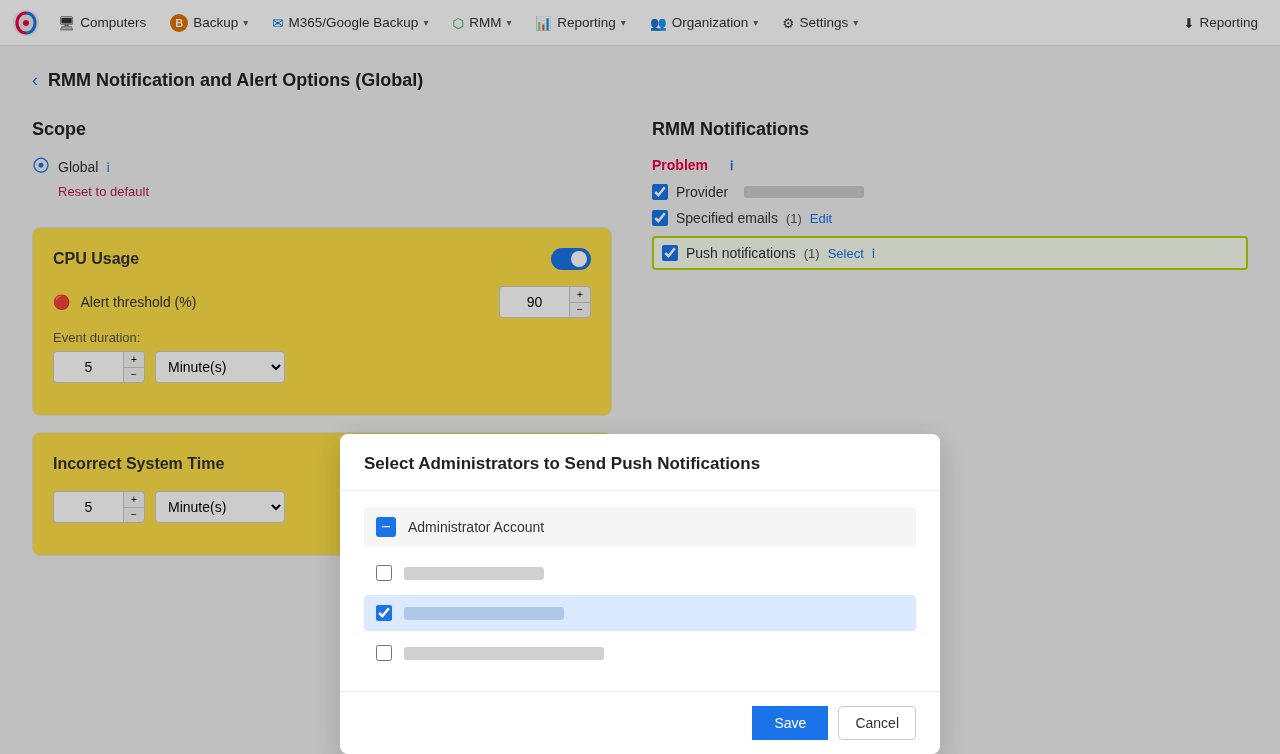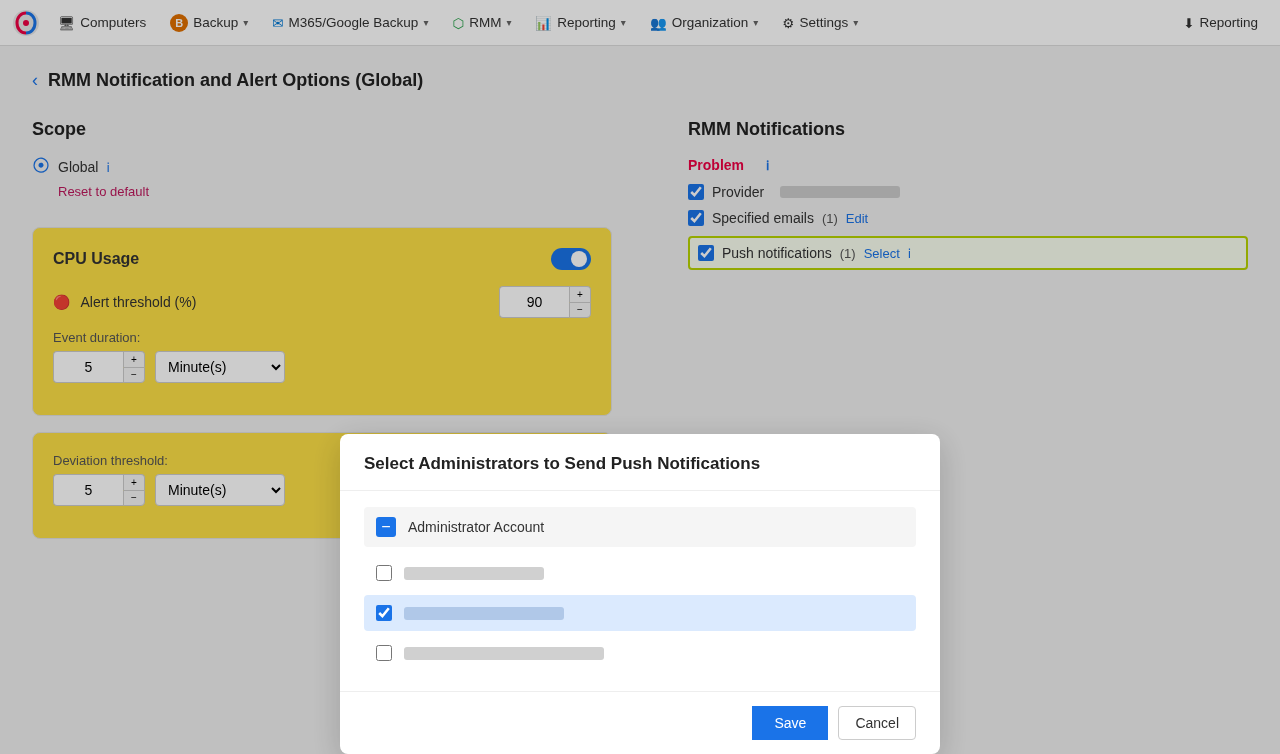--- a/index.html
+++ b/index.html
@@ -20,21 +20,21 @@
 
     
     .page { padding: 24px 32px; }
     .page-header { display: flex; align-items: center; gap: 10px; margin-bottom: 28px; }
     .back-arrow { color: #1a73e8; font-size: 18px; cursor: pointer; }
     .page-title { font-size: 18px; font-weight: 600; color: #222; }
 
     
     .two-col { display: flex; gap: 40px; }
     .col-left { flex: 0 0 580px; }
-    .col-right { flex: 1; margin-left: 36px; }
+    .col-right { flex: 1; }
 
     .section-title { font-size: 18px; font-weight: 600; margin-bottom: 16px; color: #222; }
 
     
     .scope-option { display: flex; align-items: center; gap: 8px; margin-bottom: 6px; }
     .reset-link { color: #be185d; font-size: 13px; cursor: pointer; margin-left: 26px; }
 
     
     .notif-problem { color: #e04; font-size: 14px; font-weight: 700; margin-bottom: 10px; display: flex; align-items: center; gap: 22px; }
     .notif-row { display: flex; align-items: center; gap: 8px; margin-bottom: 10px; font-size: 14px; }
@@ -258,22 +258,28 @@
             </div>
           </div>
           <select class="select-input">
             <option>Minute(s)</option>
             <option>Hour(s)</option>
           </select>
         </div>
       </div>
 
       <div class="card">
-
-        <div class="event-label">Deviation threshold:</div>
+        <div class="card-header">
+          <span class="card-title">Incorrect System Time</span>
+          <label class="toggle">
+
+            <span class="toggle-slider"></span>
+          </label>
+        </div>
+
         <div class="form-row">
           <div class="number-input-group">
             <input class="number-input" type="text" value="5" style="">
             <div class="number-btns">
               <button class="number-btn">+</button>
               <button class="number-btn">−</button>
             </div>
           </div>
           <select class="select-input">
             <option>Minute(s)</option>

